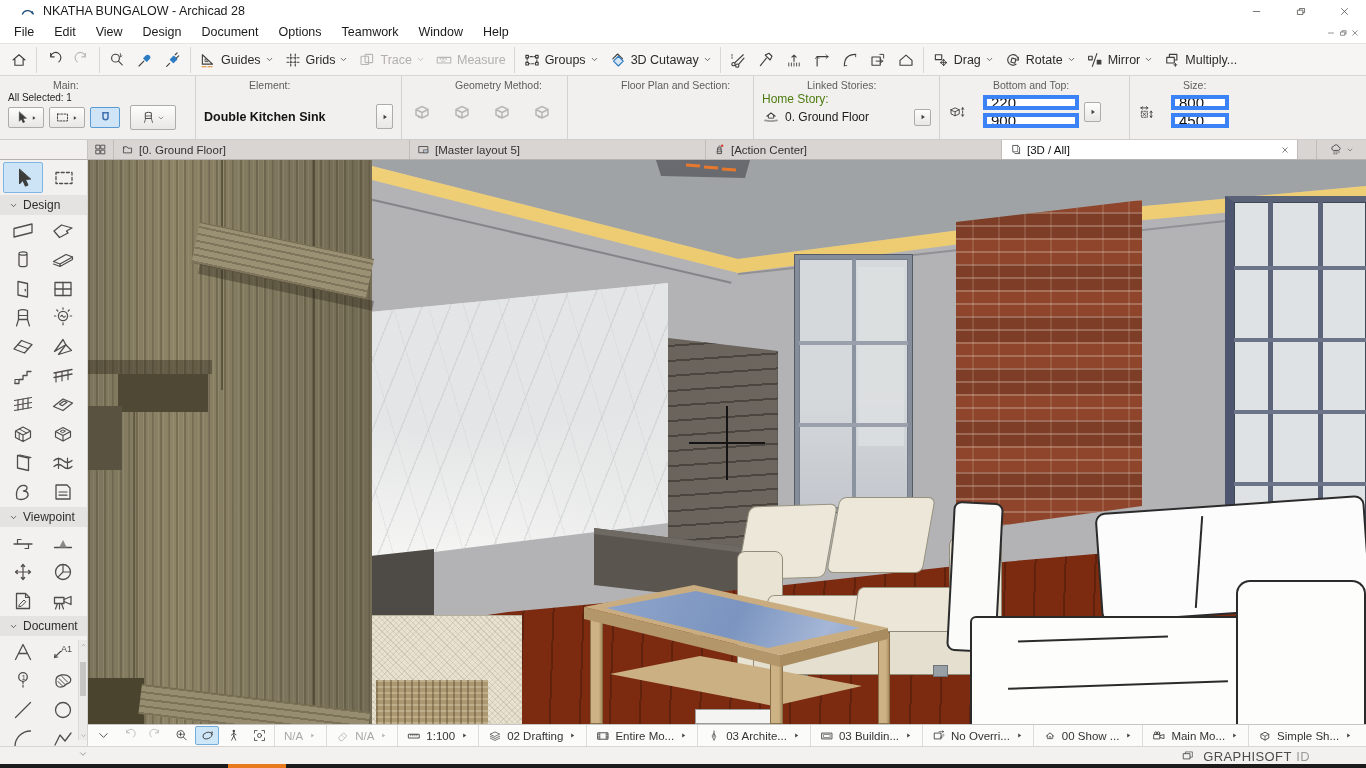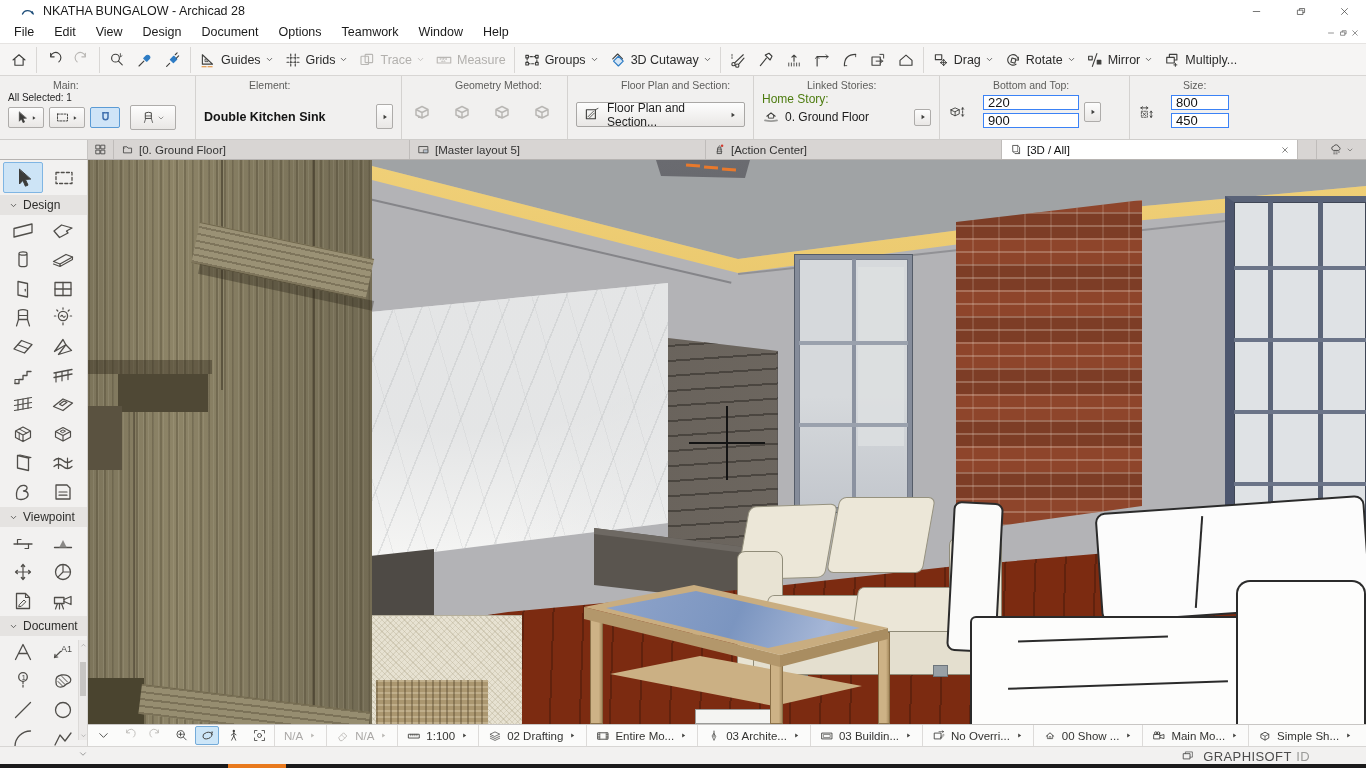--- a/index.html
+++ b/index.html
@@ -45,21 +45,21 @@
   .smallbtn { height:21px; border:1px solid #aeacaa; background:linear-gradient(#fdfdfd,#e9e7e5); display:flex; align-items:center; justify-content:center; gap:1px; padding:0 2px; border-radius:2px; }
   .smallbtn svg.ic { width:15px; height:15px; }
   .smallbtn .scar svg.ic { width:8px; height:8px; }
   .magbtn { background:#cfe4f7; border-color:#5b9bd5; }
   .field { height:25px; border:1px solid #a9a7a5; background:#e9e8e6; display:flex; align-items:center; gap:6px; padding:0 6px; font-size:12px; color:#1e1e1e; border-radius:2px; }
   .field .fcar { margin-left:auto; }
   .field .fcar svg.ic, .sidebtn svg.ic { width:10px; height:10px; }
   .sidebtn { width:17px; height:25px; border:1px solid #aeacaa; background:linear-gradient(#fdfdfd,#e9e7e5); display:flex; align-items:center; justify-content:center; border-radius:2px; }
   .bold { font-weight:bold; font-size:12.5px; color:#141414; white-space:nowrap; }
   .gmrow svg.ic { width:24px; height:24px; }
-  .ibinput { width:96px; height:15px; border:1px solid #3b82f6; background:#fff; font-size:13px; padding:0 4px; font-family:"Liberation Sans",sans-serif; color:#111; }
+  .ibinput { width:96px; height:15px; border:4px solid #3b82f6; background:#fff; font-size:15px; padding:0 4px; font-family:"Liberation Sans",sans-serif; color:#111; }
   .inpcol { display:flex; flex-direction:column; gap:3px; }
   .homestory { font-size:12px; color:#4d7c0f; margin-top:1px; }
 
   
   .tabbar { height:20px; display:flex; background:#d8d5d3; border-bottom:1px solid #b6b3b1; }
   .tab-spacer { width:88px; background:#f1f0ef; border-right:1px solid #c6c4c2; }
   .quickopt { width:26px; display:flex; align-items:center; justify-content:center; border-right:1px solid #bfbcba; }
   .quickopt svg.ic { width:13px; height:13px; }
   .tabs { display:flex; flex:1; overflow:hidden; }
   .tab { flex:1 1 0; max-width:296px; display:flex; align-items:center; gap:5px; padding:0 7px; border-right:1px solid #bfbcba; font-size:11.5px; color:#333; white-space:nowrap; overflow:hidden; }
@@ -528,37 +528,20 @@
         <span>
             <svg class="ic" viewBox="0 0 24 24">
               <path d="M6 8.5 L12 5.5 L18 8.5 L12 11.5 z M6 8.5 V14 L12 17 V11.5 M18 8.5 V14 L12 17"></path>
               <rect x="8" y="14.8" width="2.2" height="2.2" fill="#b9b7b4" stroke="none"></rect>
             </svg>
           </span>
       </div>
     </div>
     <div class="ib-sec" style="width:186px">
       <div class="ib-label">Floor Plan and Section:</div>
-      <div class="ib-row" style="margin-top:11px">
-        <div class="field" style="width:170px;background:linear-gradient(#fdfdfd,#e9e7e5)">
-          <span>
-              <svg class="ic" viewBox="0 0 24 24">
-                <rect x="4.5" y="5" width="12" height="12"></rect>
-                <path d="M6.5 14.5 l7.5-7.5 M9 15.5 l6-6" stroke-width="1.1"></path>
-                <path d="M16.5 5 l3.5-1.8" stroke-width="1.2"></path>
-              </svg>
-            </span>
-          <span style="font-size:12px">Floor Plan and Section...</span>
-          <span class="fcar">
-              <svg class="ic" viewBox="0 0 24 24">
-                <path d="M8.5 6.5 L16.5 12 L8.5 17.5 z" fill="#3f3f3d" stroke="none"></path>
-              </svg>
-            </span>
-        </div>
-      </div>
     </div>
     <div class="ib-sec" style="width:186px">
       <div class="ib-label">Linked Stories:</div>
       <div class="homestory">Home Story:</div>
       <div class="ib-row" style="margin-top:2px">
         <span>
             <svg class="ic" viewBox="0 0 24 24">
               <path d="M6.5 11 L12 6.5 L17.5 11"></path>
               <path d="M8.5 9.8 V13.5 H15.5 V9.8" stroke-width="1.2"></path>
               <path d="M4 16.5 Q12 18.5 20 16.5" stroke="#9a9a98" stroke-width="2.4"></path>

